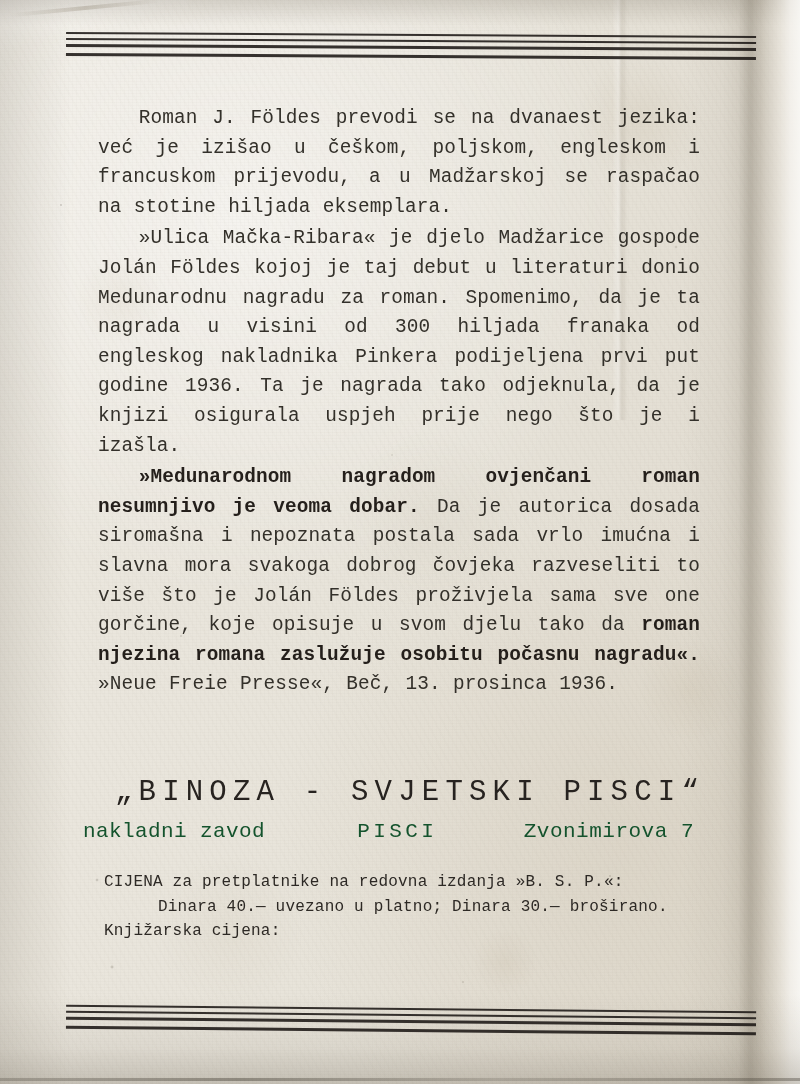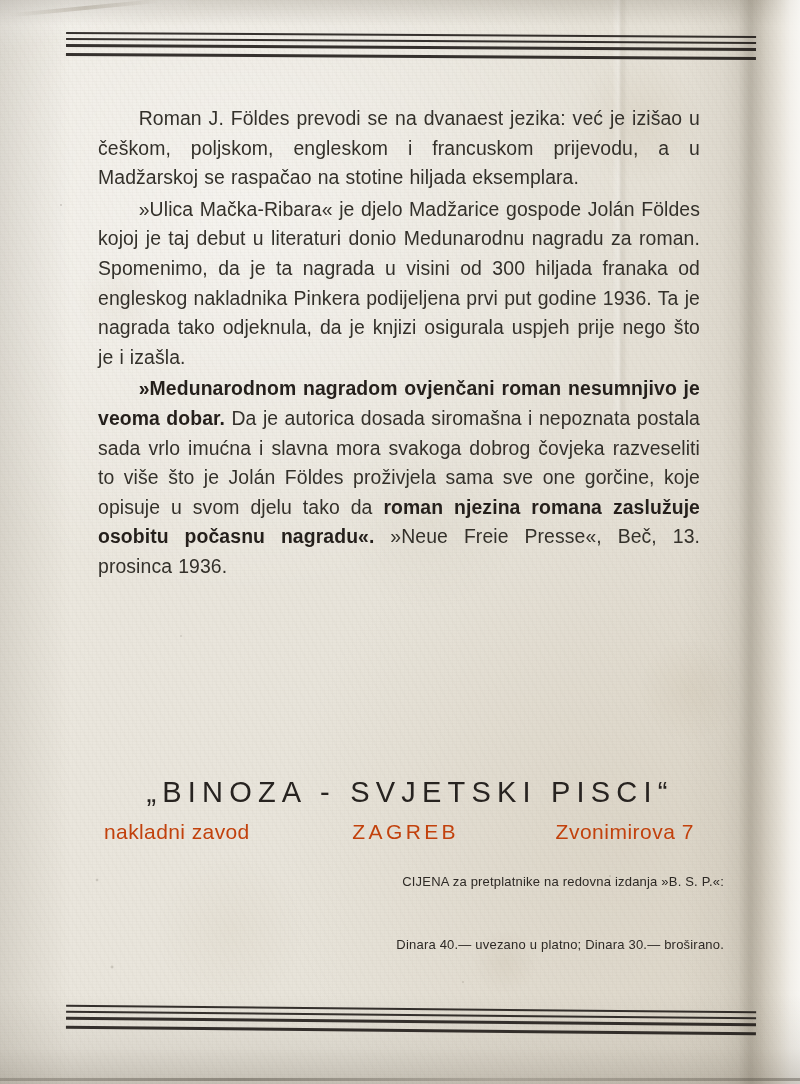--- a/index.html
+++ b/index.html
@@ -6,21 +6,21 @@
     margin: 0;
     padding: 0;
     background: #6e6e6e;
   }
   .page {
     position: relative;
     width: 800px;
     height: 1084px;
     overflow: hidden;
     background: #e9e6de;
-    font-family: Liberation Sans, sans-serif;
+    font-family: Liberation Mono, monospace;
     color: #2b2722;
   }
 
   
   .paper-base {
     position: absolute;
     inset: 0;
     background:
       radial-gradient(ellipse 70% 50% at 30% 20%, rgba(255,255,255,0.55), rgba(255,255,255,0) 70%),
       radial-gradient(ellipse 60% 45% at 78% 78%, rgba(214,206,190,0.55), rgba(214,206,190,0) 72%),
@@ -179,41 +179,40 @@
     letter-spacing: 6.2px;
     font-weight: 400;
     color: #272320;
     padding-left: 20px;
     white-space: nowrap;
   }
   .pub-row {
     display: flex;
     align-items: baseline;
     margin-top: 11px;
-    padding: 0 106px 0 104px;
+    padding: 0 106px 0 83px;
     font-size: 21px;
-    color: #c2410c;
+    color: #14532d;
   }
   .pub-row .left   { flex: 0 0 auto; letter-spacing: 0.4px; }
   .pub-row .mid    { flex: 1 1 auto; text-align: center; letter-spacing: 3.4px; padding-left: 6px;}
   .pub-row .right  { flex: 0 0 auto; letter-spacing: 0.5px; text-align: right; }
 
   
   .prices {
     position: absolute;
     left: 104px;
     top: 870px;
     width: 620px;
-    font-size: 13px;
+    font-size: 16px;
     line-height: 24.6px;
     color: #2d2925;
     letter-spacing: 0.2px;
-    text-align: right;
-  }
-  .prices .indent { padding-left: 54px; margin-top: 38px; }
+  }
+  .prices .indent { padding-left: 54px; }
 
   .dust {
     position: absolute;
     inset: 0;
     pointer-events: none;
     opacity: 0.45;
     background-image:
       radial-gradient(circle 1.4px at 61px 205px, rgba(70,62,50,0.7), rgba(70,62,50,0) 100%),
       radial-gradient(circle 1.6px at 305px 120px, rgba(70,62,50,0.55), rgba(70,62,50,0) 100%),
       radial-gradient(circle 1.8px at 97px 880px, rgba(70,62,50,0.65), rgba(70,62,50,0) 100%),
@@ -255,28 +254,29 @@
       </p>
       <p class="tight">
         <b>»Medunarodnom nagradom ovjenčani roman nesumnjivo je veoma dobar.</b><span> Da je autorica dosada siromašna i nepoznata postala sada vrlo imućna i slavna mora svakoga dobrog čovjeka razveseliti to više što je Jolán Földes proživjela sama sve one gorčine, koje opisuje u svom djelu tako da </span><b>roman njezina romana zaslužuje osobitu počasnu nagradu«.</b><span> »Neue Freie Presse«, Beč, 13. prosinca 1936.</span>
       </p>
     </div>
 
     <div class="publisher">
       <div class="pub-title">„BINOZA - SVJETSKI PISCI“</div>
       <div class="pub-row">
         <span class="left">nakladni zavod</span>
-        <span class="mid">ZAGREB</span>
+        <span class="mid">PISCI</span>
         <span class="right">Zvonimirova 7</span>
       </div>
     </div>
 
     <div class="prices">
       <div>CIJENA za pretplatnike na redovna izdanja »B. S. P.«:</div>
       <div class="indent">Dinara 40.— uvezano u platno; Dinara 30.— broširano.</div>
+      <div>Knjižarska cijena:</div>
     </div>
 
     <div class="rule-block bottom">
       <div class="rule-line l1"></div>
       <div class="rule-line l2"></div>
       <div class="rule-line l3"></div>
       <div class="rule-line l4"></div>
     </div>
 
   </div>

